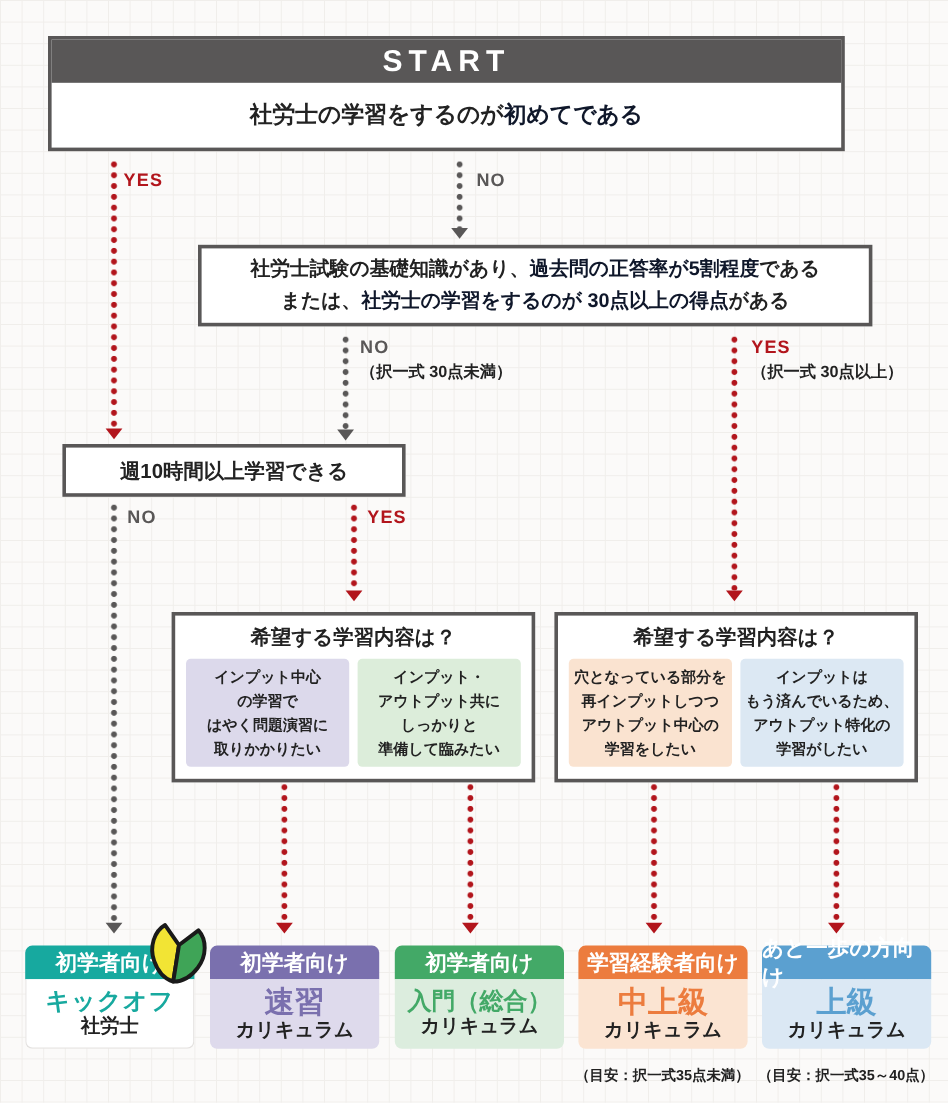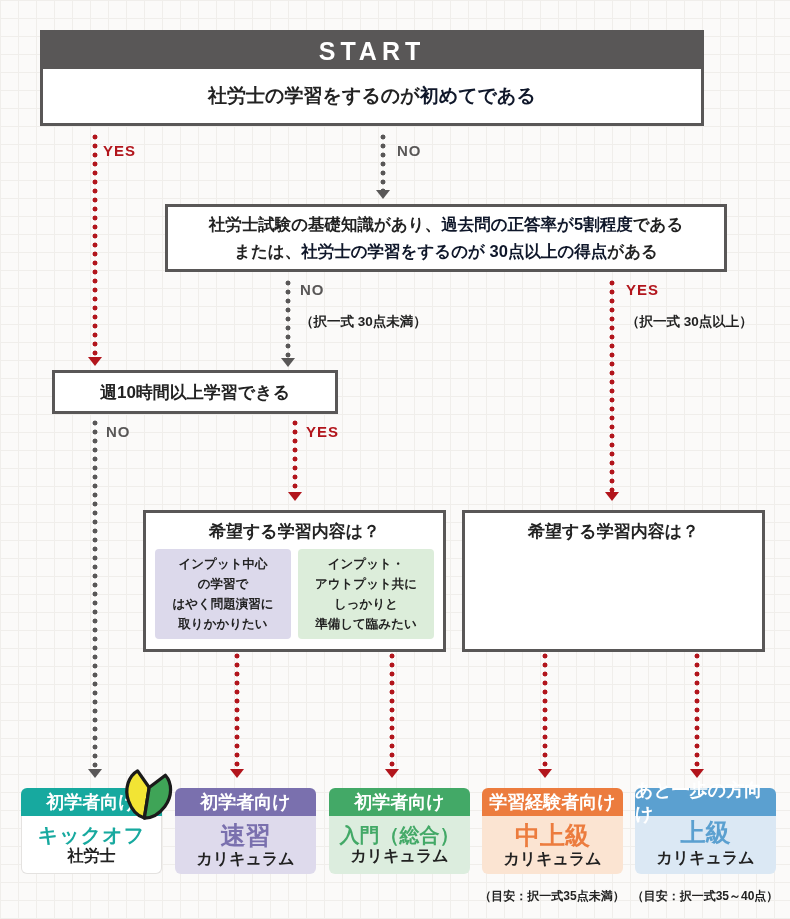--- a/index.html
+++ b/index.html
@@ -39,40 +39,40 @@
   
   .vdots { position:absolute; width:6px; background-repeat:repeat-y; background-size:6px 9px; }
   .vdots.red  { background-image:radial-gradient(circle at 3px 4px, #b2151c 2.1px, rgba(178,21,28,0) 2.8px); }
   .vdots.gray { background-image:radial-gradient(circle at 3px 4px, #595757 2.1px, rgba(89,87,87,0) 2.8px); }
   .arr { position:absolute; width:0; height:0;
          border-left:7px solid transparent; border-right:7px solid transparent; border-top:9px solid #b2151c; }
   .arr.gray { border-top-color:#595757; }
 
   .blabel { position:absolute; font-size:15px; font-weight:bold; letter-spacing:1px; }
   .blabel.red { color:#b2151c; } .blabel.gray { color:#595757; }
-  .bnote { position:absolute; font-size:13.5px; font-weight:bold; color:#222;margin-top:12px; }
+  .bnote { position:absolute; font-size:13.5px; font-weight:bold; color:#222; }
 
   
   .card { position:absolute; width:141px; top:788px; }
   .card-tag { height:28px; border-radius:6px 6px 0 0; display:flex; align-items:center; justify-content:center;
               color:#fff; font-size:18px; font-weight:bold; }
   .card-body { height:58px; border-radius:0 0 6px 6px; display:flex; flex-direction:column;
                align-items:center; justify-content:center; line-height:1.15; }
   .card-title { font-weight:bold; }
   .card-sub { font-size:16px; font-weight:bold; color:#222; }
   .c1 { left:21px; }  .c1 .card-tag { background:#17a99f; }
   .c1 .card-body { background:#fff; border:1px solid #e4e2e0; border-top:none; }
   .c1 .card-title { color:#17a99f; font-size:20px; letter-spacing:1px; }
   .c2 { left:175px; } .c2 .card-tag { background:#7a70ae; }
   .c2 .card-body { background:#dedaec; } .c2 .card-title { color:#7a70ae; font-size:25px; }
   .c3 { left:329px; } .c3 .card-tag { background:#43a967; }
   .c3 .card-body { background:#dcedde; } .c3 .card-title { color:#43a967; font-size:20px; }
   .c4 { left:482px; } .c4 .card-tag { background:#ec7c3e; }
   .c4 .card-body { background:#fbe4d2; } .c4 .card-title { color:#ec7c3e; font-size:25px; }
-  .c5 { left:635px;font-family:Liberation Mono, monospace; } .c5 .card-tag { background:#5ba0d0; }
+  .c5 { left:635px; } .c5 .card-tag { background:#5ba0d0; }
   .c5 .card-body { background:#dbe8f4; } .c5 .card-title { color:#5ba0d0; font-size:25px; }
   .card-note { position:absolute; top:888px; width:150px; text-align:center; font-size:12px; font-weight:bold; }
   .note4 { left:477px; } .note5 { left:630px; }
 
   .wakaba { position:absolute; left:122px; top:769px; transform:rotate(9deg); }
 </style>
 </head>
 <body>
 
 <div class="canvas">
@@ -135,20 +135,30 @@
 取りかかりたい</div>
       <div class="opt grn">インプット・
 アウトプット共に
 しっかりと
 準備して臨みたい</div>
     </div>
   </div>
 
   <div class="qbox q4 right">
     <div class="q4-title">希望する学習内容は？</div>
+    <div class="opts">
+      <div class="opt org">穴となっている部分を
+再インプットしつつ
+アウトプット中心の
+学習をしたい</div>
+      <div class="opt blu">インプットは
+もう済んでいるため、
+アウトプット特化の
+学習がしたい</div>
+    </div>
   </div>
 
   <div class="vdots red" style="left:234px; top:652px; height:117px;"></div>
   <div class="arr" style="left:230px; top:769px;"></div>
   <div class="vdots red" style="left:389px; top:652px; height:117px;"></div>
   <div class="arr" style="left:385px; top:769px;"></div>
   <div class="vdots red" style="left:542px; top:652px; height:117px;"></div>
   <div class="arr" style="left:538px; top:769px;"></div>
   <div class="vdots red" style="left:694px; top:652px; height:117px;"></div>
   <div class="arr" style="left:690px; top:769px;"></div>

